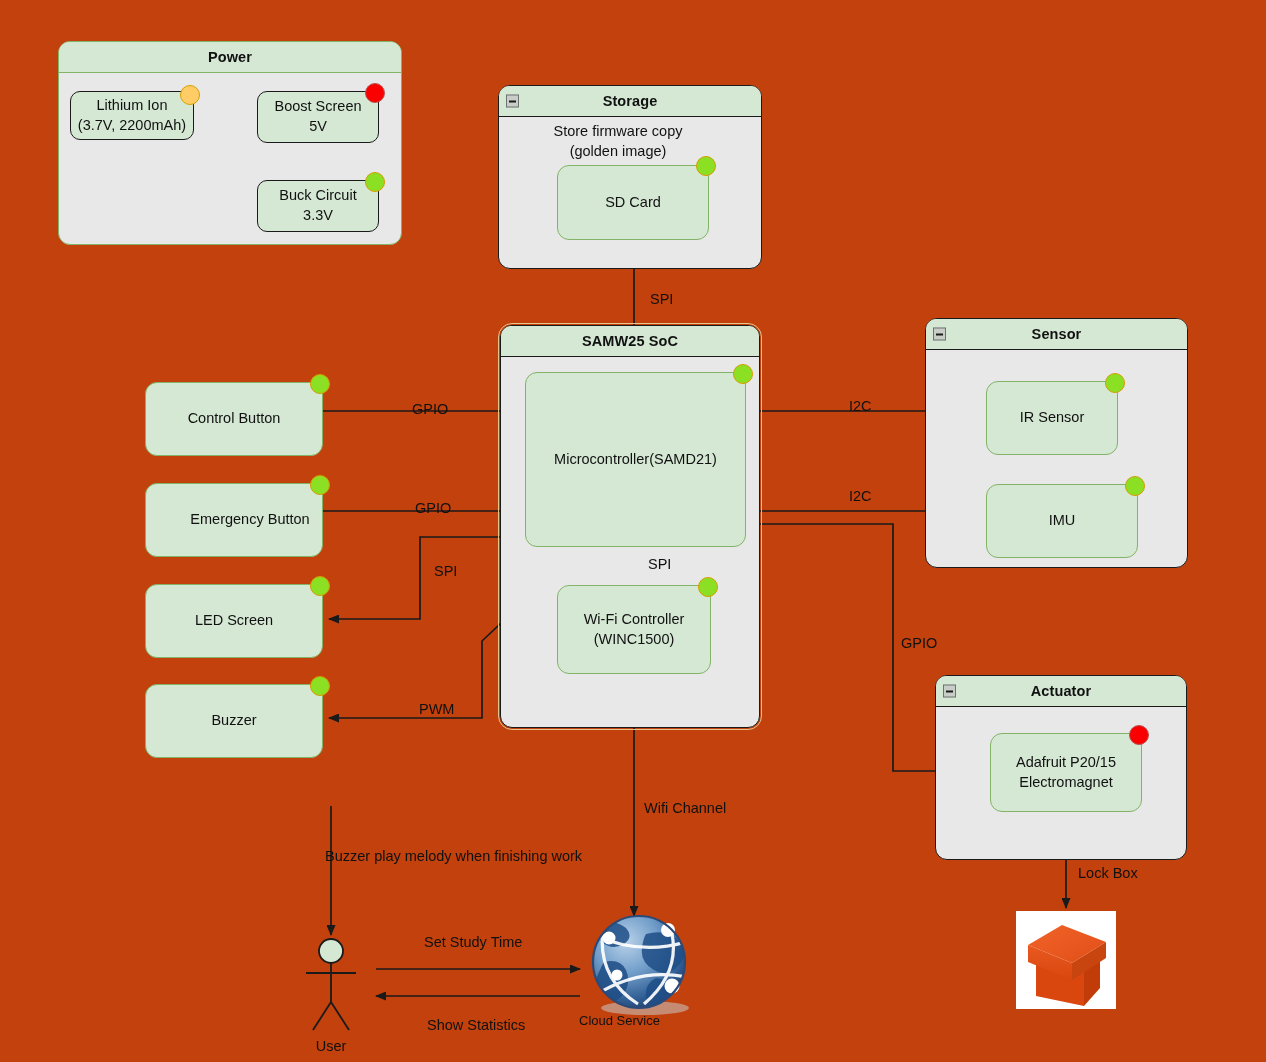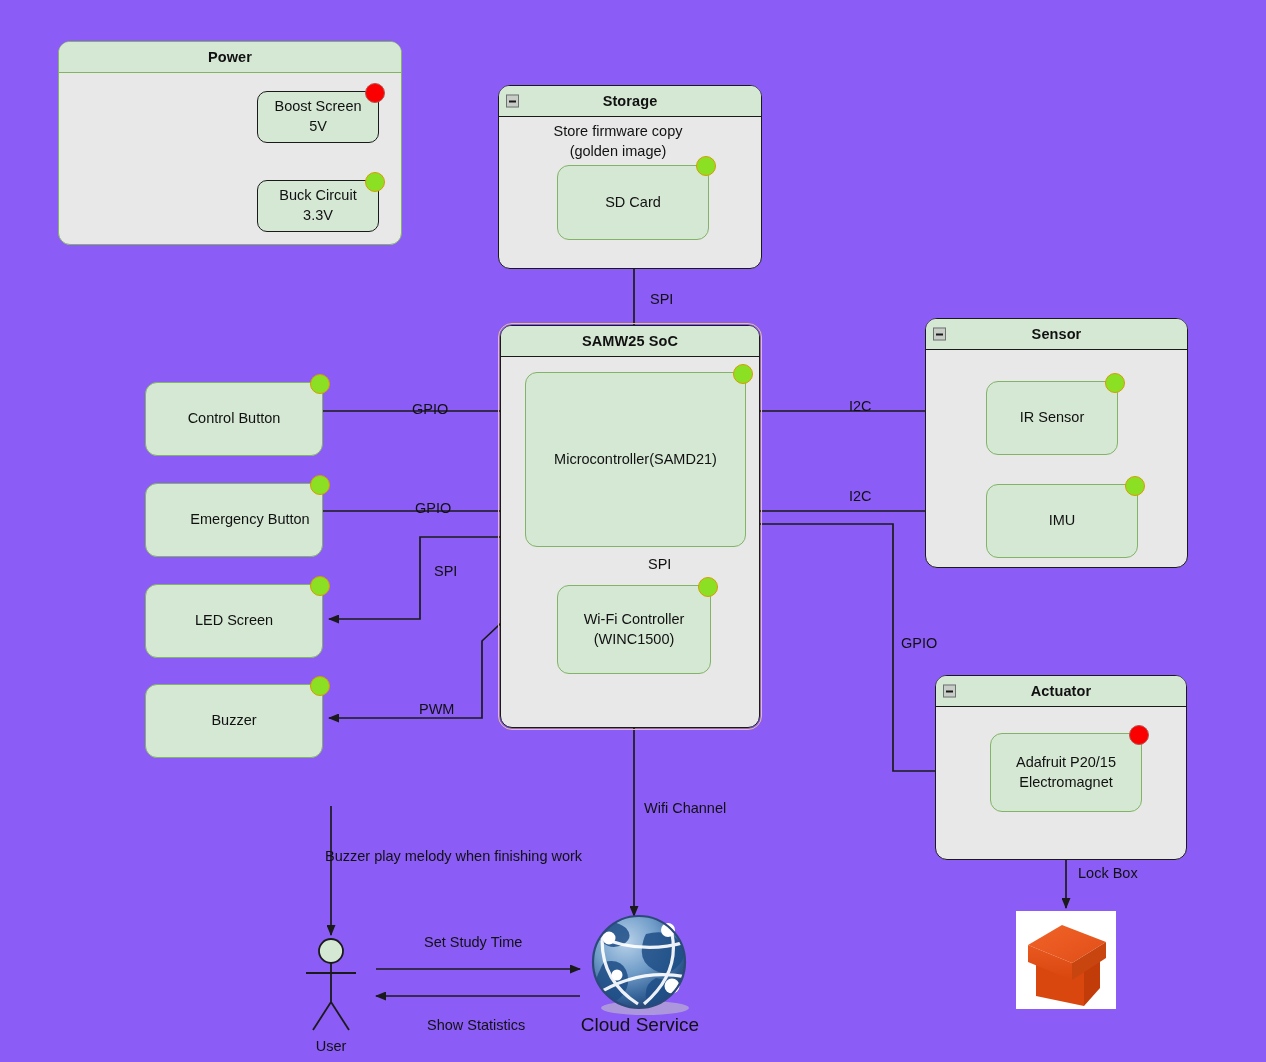--- a/index.html
+++ b/index.html
@@ -4,21 +4,21 @@
 <style>
   html, body {
     margin: 0;
     padding: 0;
     background: #e8e8e8;
   }
   #canvas {
     position: relative;
     width: 1266px;
     height: 1062px;
-    background: #8b5cf6;
+    background: #c2410c;
     font-family: "Liberation Sans", sans-serif;
     overflow: hidden;
   }
 
   
   .group {
     position: absolute;
     box-sizing: border-box;
     border-radius: 12px;
     background: #e8e8e8;
@@ -134,23 +134,23 @@
   .actor-label {
     position: absolute;
     font-size: 14.5px;
     color: #111;
     text-align: center;
     width: 100%;
     top: 78px;
   }
   .cloud-label {
     position: absolute;
-    font-size: 19px;
-    color: #111;
-    text-align: right;
+    font-size: 13px;
+    color: #111;
+    text-align: left;
     width: 120px;
     line-height: 1.25;
   }
 </style>
 </head>
 <body>
 
 <div id="canvas">
 
   <svg id="wires" viewBox="0 0 1266 1062">
@@ -260,20 +260,25 @@
 
       <path d="M1072,963 L1072,980 L1106,958 L1106,942 z" fill="#c94510"></path>
     </g>
   </svg>
 
   <div class="group green" style="left:58px; top:41px; width:344px; height:204px;">
     <div class="group-header">
       <span class="group-title">Power</span>
     </div>
   </div>
+  <div class="node plain" style="left:70px; top:91px; width:124px; height:49px;">
+    <span>Lithium Ion
+(3.7V, 2200mAh)</span>
+    <span class="dot yellow" style="right:-7px; top:-7px;"></span>
+  </div>
   <div class="node plain" style="left:257px; top:91px; width:122px; height:52px;">
     <span>Boost Screen
 5V</span>
     <span class="dot red" style="right:-7px; top:-9px;"></span>
   </div>
   <div class="node plain" style="left:257px; top:180px; width:122px; height:52px;">
     <span>Buck Circuit
 3.3V</span>
     <span class="dot green" style="right:-7px; top:-9px;"></span>
   </div>

